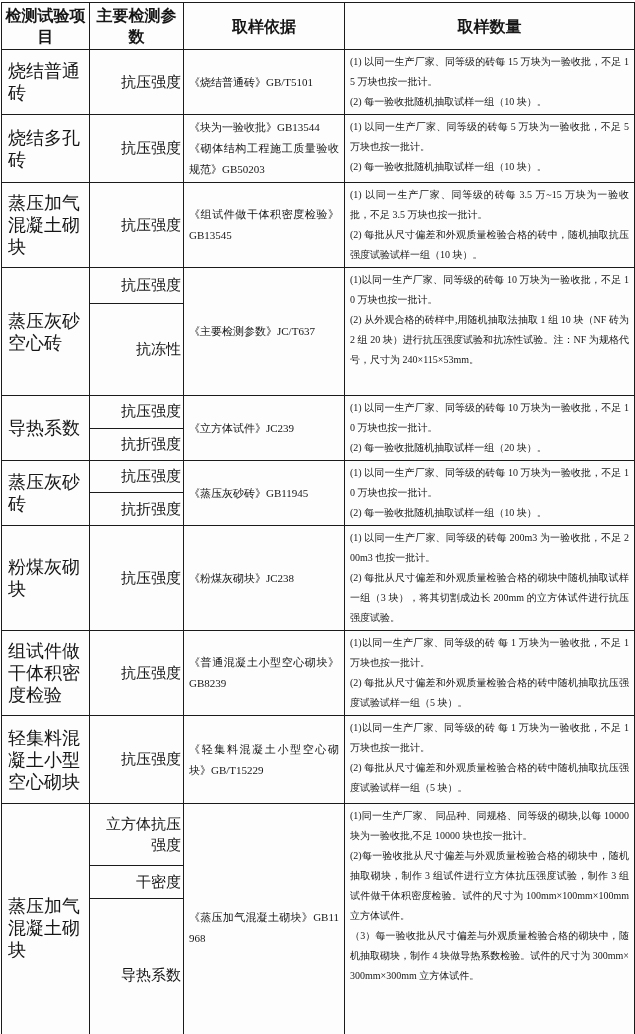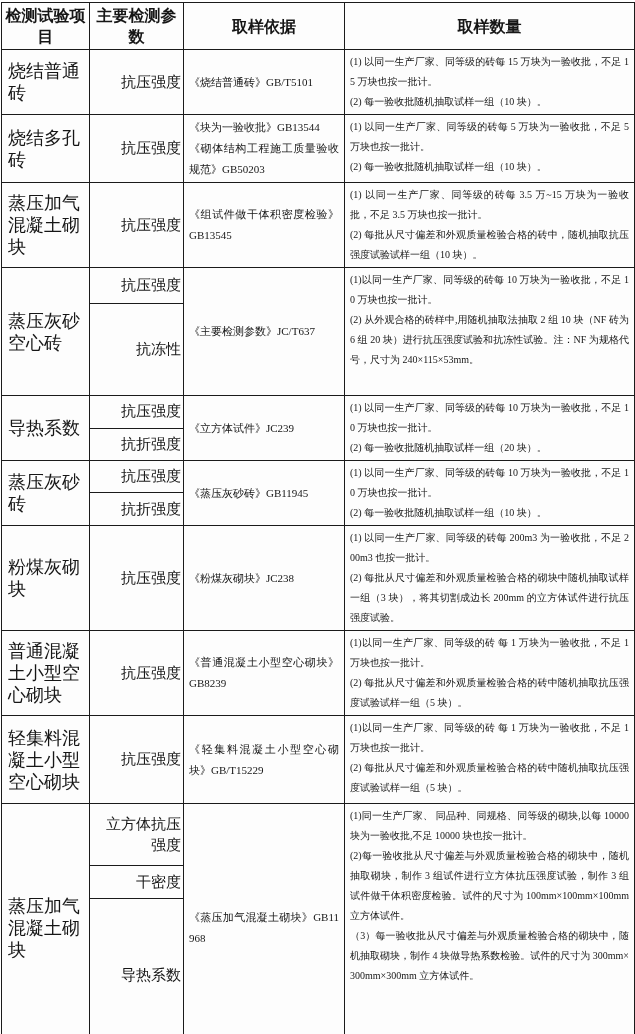--- a/index.html
+++ b/index.html
@@ -124,21 +124,21 @@
   </tr>
 
   <tr style="height:36px">
     <td class="item" rowspan="2">蒸压灰砂空心砖</td>
     <td class="param">抗压强度</td>
     <td class="basis" rowspan="2">
       <div>《主要检测参数》JC/T637</div>
     </td>
     <td class="qty" rowspan="2">
       <div>(1)以同一生产厂家、同等级的砖每 10 万块为一验收批，不足 10 万块也按一批计。</div>
-      <div>(2) 从外观合格的砖样中,用随机抽取法抽取 2 组 10 块（NF 砖为 6 组 20 块）进行抗压强度试验和抗冻性试验。注：NF 为规格代号，尺寸为 240×115×53mm。</div>
+      <div>(2) 从外观合格的砖样中,用随机抽取法抽取 1 组 10 块（NF 砖为 2 组 20 块）进行抗压强度试验和抗冻性试验。注：NF 为规格代号，尺寸为 240×115×53mm。</div>
     </td>
   </tr>
   <tr style="height:92px">
     <td class="param">抗冻性</td>
   </tr>
 
   <tr style="height:30px">
     <td class="item" rowspan="2">导热系数</td>
     <td class="param">抗压强度</td>
     <td class="basis" rowspan="2">
@@ -174,21 +174,21 @@
     <td class="basis">
       <div>《粉煤灰砌块》JC238</div>
     </td>
     <td class="qty">
       <div>(1) 以同一生产厂家、同等级的砖每 200m3 为一验收批，不足 200m3 也按一批计。</div>
       <div>(2) 每批从尺寸偏差和外观质量检验合格的砌块中随机抽取试样一组（3 块），将其切割成边长 200mm 的立方体试件进行抗压强度试验。</div>
     </td>
   </tr>
 
   <tr style="height:83px">
-    <td class="item">普通混凝土小型空心砌块</td>
+    <td class="item">组试件做干体积密度检验</td>
     <td class="param">抗压强度</td>
     <td class="basis">
       <div>《普通混凝土小型空心砌块》GB8239</div>
     </td>
     <td class="qty">
       <div>(1)以同一生产厂家、同等级的砖 每 1 万块为一验收批，不足 1 万块也按一批计。</div>
       <div>(2) 每批从尺寸偏差和外观质量检验合格的砖中随机抽取抗压强度试验试样一组（5 块）。</div>
     </td>
   </tr>
 

